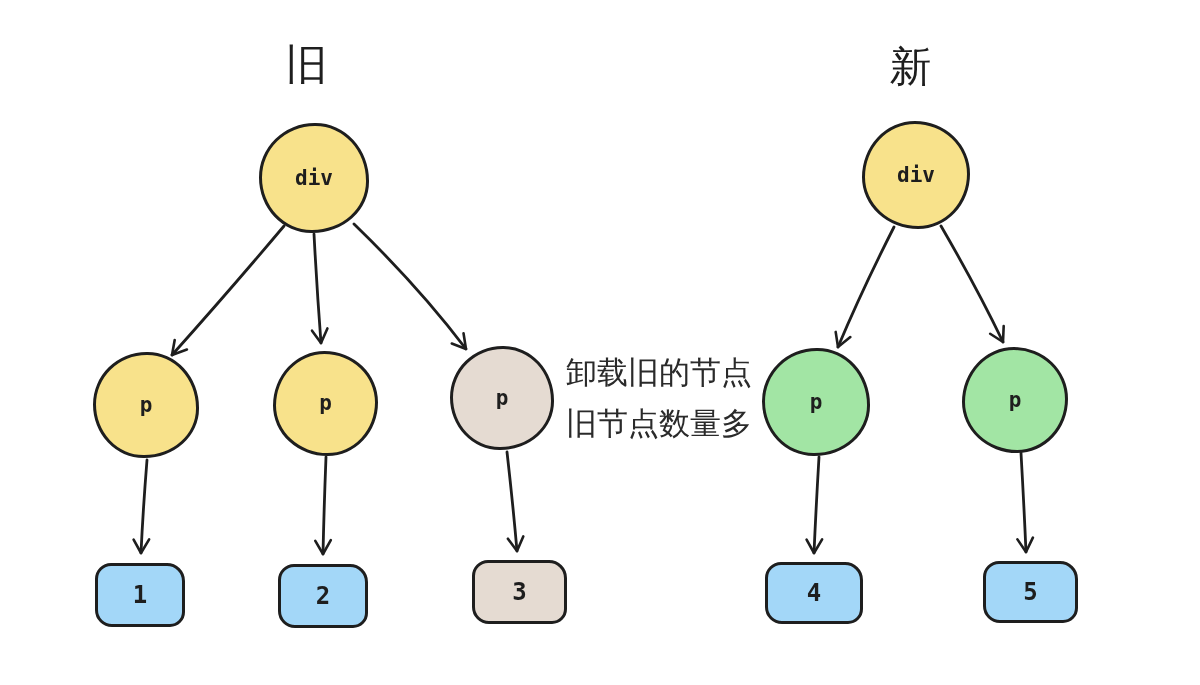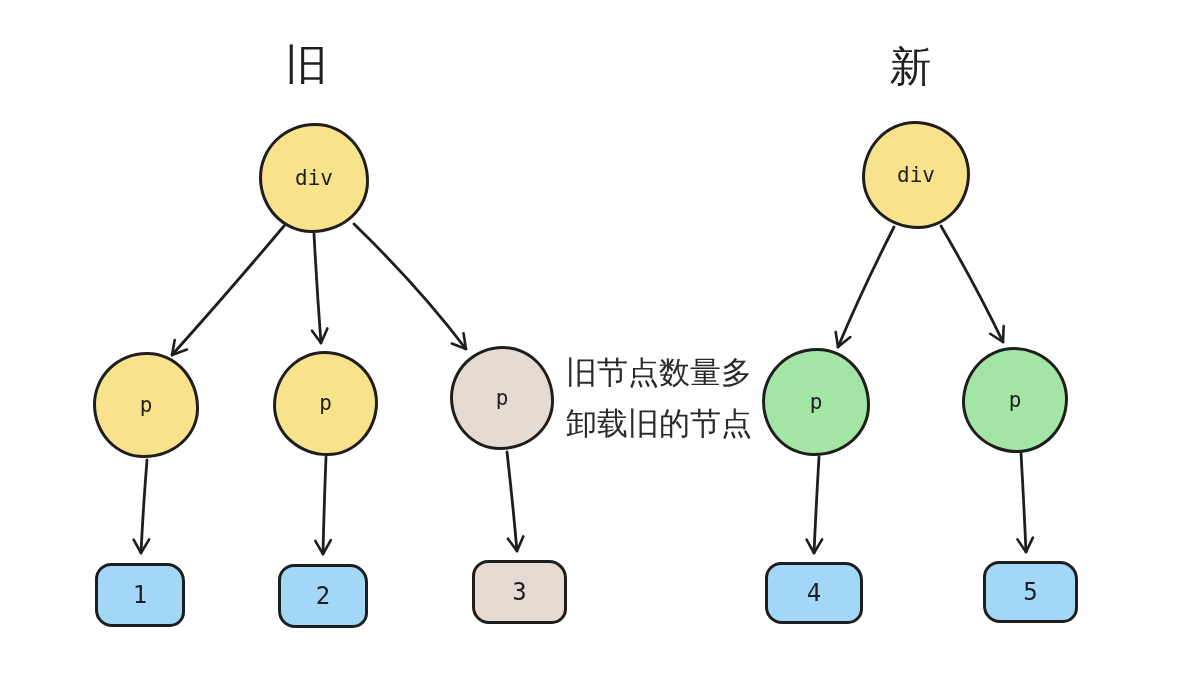--- a/index.html
+++ b/index.html
@@ -49,21 +49,21 @@
   }
 
   .fill-yellow { background: #f8e28b; }
   .fill-green  { background: #a2e5a4; }
   .fill-blue   { background: #a3d7f8; }
   .fill-beige  { background: #e5dbd2; }
 
   .node-label {
     font-family: "DejaVu Sans Mono", monospace;
     font-size: 21px;
-    font-weight: 400;
+    font-weight: 700;
     color: #1e1e1e;
     line-height: 1;
   }
   .leaf-box .node-label {
     font-size: 24px;
   }
 
   .annotation {
     position: absolute;
     left: 566px;
@@ -121,22 +121,22 @@
     <span class="node-label">1</span>
   </div>
   <div class="node leaf-box fill-blue" style="left:278px; top:564px; width:90px; height:64px;">
     <span class="node-label">2</span>
   </div>
   <div class="node leaf-box fill-beige" style="left:472px; top:560px; width:95px; height:64px;">
     <span class="node-label">3</span>
   </div>
 
   <div class="annotation">
+    <div>卸载旧的节点</div>
     <div>旧节点数量多</div>
-    <div>卸载旧的节点</div>
   </div>
 
   <div class="node circle alt fill-yellow" style="left:862px; top:121px; width:108px; height:108px;">
     <span class="node-label">div</span>
   </div>
 
   <div class="node circle fill-green" style="left:762px; top:348px; width:108px; height:108px;">
     <span class="node-label">p</span>
   </div>
   <div class="node circle alt fill-green" style="left:962px; top:347px; width:106px; height:106px;">

